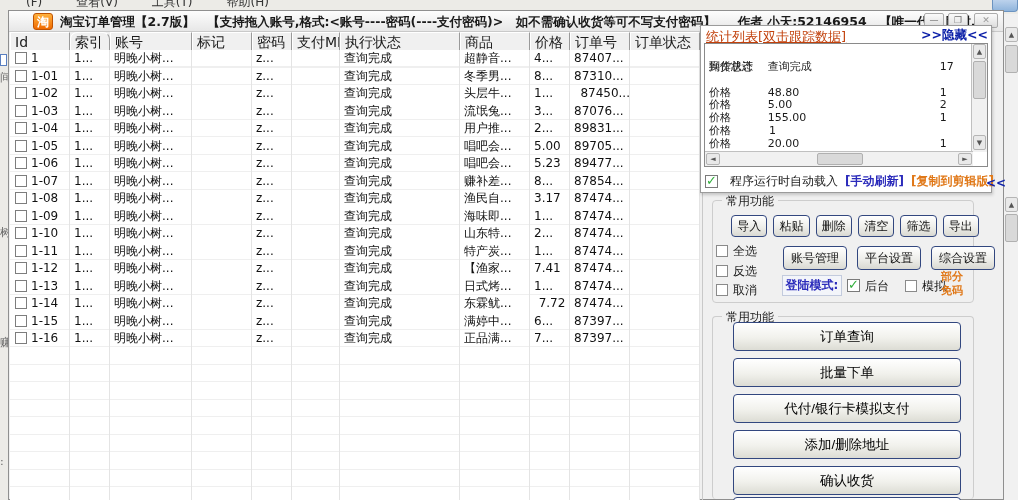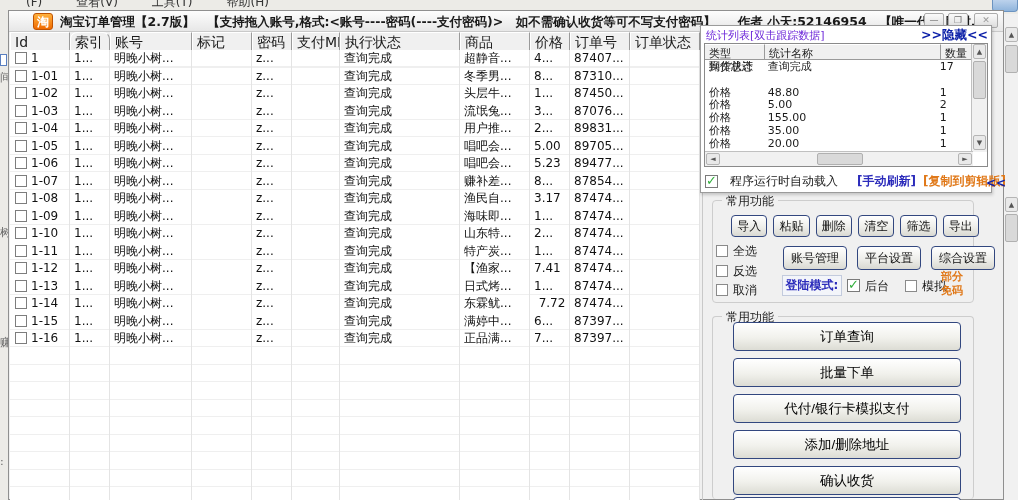--- a/index.html
+++ b/index.html
@@ -57,33 +57,33 @@
   #p1-mid { left:783px; top:246px; display:flex; gap:10px; }
   #p1-mid .xp-btn { height:24px; line-height:22px; padding:0 7px; }
   #login-label { left:782px; top:275px; width:60px; height:21px; background:#f3f5fa; border:1px solid #c3cbdd; color:#2b2bbb; font-size:12px; font-weight:bold; text-align:center; line-height:19px; }
   #login-opts { left:847px; top:278px; display:flex; gap:16px; font-size:12px; }
   #partial-free { left:941px; top:270px; width:28px; color:#e07818; font-size:11px; font-weight:bold; line-height:1.25; }
 
   #p2-btns .big-btn { position:absolute; left:733px; width:228px; height:29px; background:linear-gradient(#ffffff,#f1f1ec 55%,#dcdcd4); border:1px solid #32477f; border-radius:4px; font-size:13.5px; text-align:center; line-height:27px; }
 
   
   #stats { left:700px; top:25px; width:292px; height:168px; background:#fff; border:1px solid #9b9b9b; box-shadow:1px 2px 3px rgba(0,0,0,.18); }
-  #stats-title { left:706px; top:28px; font-size:11px; color:#6d28d9; }
+  #stats-title { left:706px; top:28px; font-size:13px; color:#c2410c;text-decoration:underline; }
   #stats-hide { right:30px; top:27px; font-size:12.5px; font-weight:bold; color:#0b1fa8; }
   #stats-list { left:704px; top:43px; width:284px; height:124px; border:1px solid #8a8a8a; background:#fff; overflow:hidden; }
   #slist-head { position:absolute; left:0; top:0; width:268px; height:16px; display:flex; }
   .sl-th { height:16px; background:#f0f0f0; border-right:1px solid #9a9a9a; border-bottom:1px solid #9a9a9a; border-top:1px solid #fff; font-size:11px; padding:1px 0 0 4px; white-space:nowrap; overflow:hidden; }
   .sl-row { position:absolute; left:0; width:262px; height:12.8px; display:flex; }
   .sl-cell { font-size:11px; line-height:13px; padding-left:4px; white-space:nowrap; overflow:hidden; }
   #slist-vsb { position:absolute; right:0; top:0; width:16px; height:108px; background:#f1f1f1; border-left:1px solid #c0c0c0; }
   #slist-hsb { position:absolute; left:0; bottom:0; width:268px; height:15px; background:#f1f1f1; border-top:1px solid #c0c0c0; }
   .hbtn { position:absolute; top:1px; width:14px; height:12px; background:#e9e9e9; border:1px solid #b5b5b5; color:#555; font-size:7px; text-align:center; line-height:11px; border-radius:2px; }
   #stats-autoload { left:705px; top:173px; display:flex; gap:7px; font-size:12px; align-items:center; white-space:nowrap; }
   .cb.green { width:13px; height:13px; border-color:#7a7a7a; }
-  .link-blue { color:#2b2bbb; font-weight:bold;margin-left:12px; }
+  .link-blue { color:#2b2bbb; font-weight:bold; }
   .link-orange { color:#e07818; font-weight:bold; }
   #hide-frag { left:986px; top:176px; color:#0b1fa8; font-size:12px; font-weight:bold; }
 </style>
 </head>
 <body>
 
 <div class="abs" id="bg-menu"><span>(F)</span><span>查看(V)</span><span>工具(T)</span><span>帮助(H)</span></div>
 <div class="abs" id="bg-left">
     <div class="frag" style="top: 70px;">间</div>
     <div class="frag" style="top: 225px;">树</div>
@@ -161,21 +161,21 @@
     <div class="trow" style="top: 35px;">
       <div class="cell" style="width: 60px;"><span class="rowcb"></span><span>1-02</span></div>
       <div class="cell" style="width: 40px;">1...</div>
       <div class="cell" style="width: 82px;">明晚小树...</div>
       <div class="cell" style="width: 60px;"></div>
       <div class="cell" style="width: 40px;">z...</div>
       <div class="cell" style="width: 48px;"></div>
       <div class="cell" style="width: 120px;">查询完成</div>
       <div class="cell" style="width: 70px;">头层牛...</div>
       <div class="cell" style="width: 40px;">1...</div>
-      <div class="cell" style="width: 60px;">87450...</div>
+      <div class="cell" style="width: 60px; text-align: right;">87450...</div>
       <div class="cell" style="width: 70px;"></div>
     </div>
     <div class="trow" style="top: 52.5px;">
       <div class="cell" style="width: 60px;"><span class="rowcb"></span><span>1-03</span></div>
       <div class="cell" style="width: 40px;">1...</div>
       <div class="cell" style="width: 82px;">明晚小树...</div>
       <div class="cell" style="width: 60px;"></div>
       <div class="cell" style="width: 40px;">z...</div>
       <div class="cell" style="width: 48px;"></div>
       <div class="cell" style="width: 120px;">查询完成</div>
@@ -391,25 +391,20 @@
     <button class="big-btn" style="top: 394px;">代付/银行卡模拟支付</button>
     <button class="big-btn" style="top: 430px;">添加/删除地址</button>
     <button class="big-btn" style="top: 466px;">确认收货</button>
     <button class="big-btn" style="top: 497px; height: 26px;"></button>
   </div>
 
 <div class="abs" id="stats"></div>
 <div class="abs" id="stats-title">统计列表[双击跟踪数据]</div>
 <div class="abs" id="stats-hide">&gt;&gt;隐藏&lt;&lt;</div>
 <div class="abs" id="stats-list">
-  <div id="slist-head">
-      <div class="sl-th" style="width: 60px;">类型</div>
-      <div class="sl-th" style="width: 176px;">统计名称</div>
-      <div class="sl-th" style="width: 32px;">数量</div>
-    </div>
   <div id="slist-rows">
       <div class="sl-row" style="position: absolute; top: 16px;">
         <div class="sl-cell" style="width: 60px;">操作状态</div>
         <div class="sl-cell" style="width: 176px;">查询完成</div>
         <div class="sl-cell" style="width: 32px;">17</div>
       </div>
       <div class="sl-row" style="position: absolute; top: 16px;">
         <div class="sl-cell" style="width: 60px;">到货总计</div>
         <div class="sl-cell" style="width: 176px;"></div>
         <div class="sl-cell" style="width: 32px;"></div>
@@ -424,21 +419,20 @@
         <div class="sl-cell" style="width: 176px;">5.00</div>
         <div class="sl-cell" style="width: 32px;">2</div>
       </div>
       <div class="sl-row" style="position: absolute; top: 67.2px;">
         <div class="sl-cell" style="width: 60px;">价格</div>
         <div class="sl-cell" style="width: 176px;">155.00</div>
         <div class="sl-cell" style="width: 32px;">1</div>
       </div>
       <div class="sl-row" style="position: absolute; top: 80px;">
         <div class="sl-cell" style="width: 60px;">价格</div>
-        <div class="sl-cell" style="width: 176px;">35.00</div>
         <div class="sl-cell" style="width: 32px;">1</div>
       </div>
       <div class="sl-row" style="position: absolute; top: 92.8px;">
         <div class="sl-cell" style="width: 60px;">价格</div>
         <div class="sl-cell" style="width: 176px;">20.00</div>
         <div class="sl-cell" style="width: 32px;">1</div>
       </div>
       <div class="sl-row" style="position: absolute; top: 105.6px;">
         <div class="sl-cell" style="width: 60px;">价格</div>
         <div class="sl-cell" style="width: 176px;"></div>

